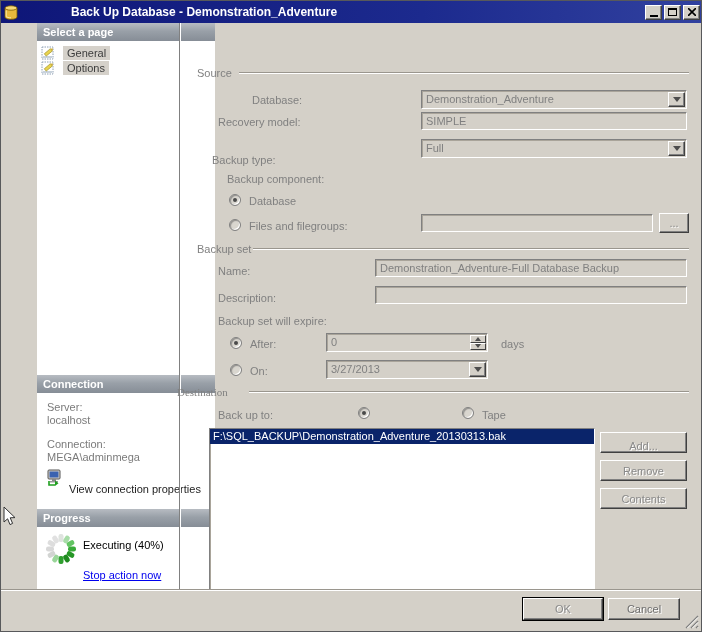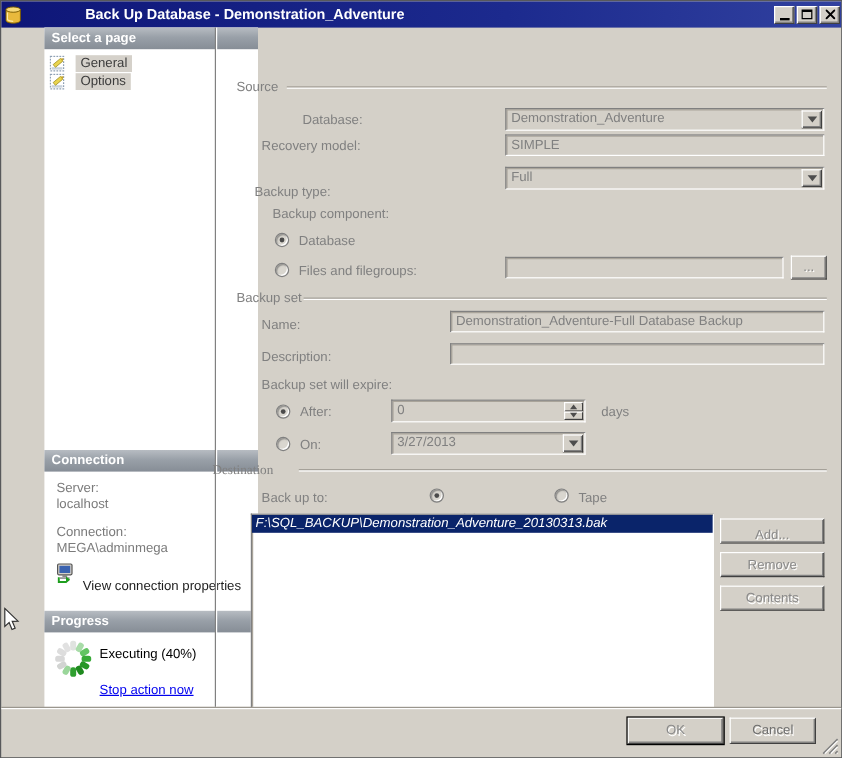--- a/index.html
+++ b/index.html
@@ -97,21 +97,21 @@
     border-right:1px solid #404040; border-bottom:1px solid #404040;
     box-shadow:inset -1px -1px 0 #808080;
     display:flex; align-items:center; justify-content:center;
     color:#8a8a8a; text-shadow:1px 1px 0 #ffffff;
   }
   .btn.default { outline:1px solid #000; }
   .listbox {
     position:absolute; background:#fff;
     border-top:1px solid #808080; border-left:1px solid #808080;
     border-bottom:1px solid #fff; border-right:1px solid #fff;
-    box-shadow:inset 1px 1px 0 #a9a49a; overflow:hidden;font-style:italic;
+    box-shadow:inset 1px 1px 0 #a9a49a; overflow:hidden;
   }
   .list-item-selected { background:#0a246a; color:#fff; line-height:15px; padding-left:3px; white-space:nowrap; }
   .footer-line { position:absolute; left:0; top:588px; width:702px; height:2px; border-top:1px solid #9a968e; border-bottom:1px solid #fff; }
   .grip { position:absolute; right:2px; bottom:2px; }
 </style>
 </head>
 <body>
 
 <div class="window">
 

